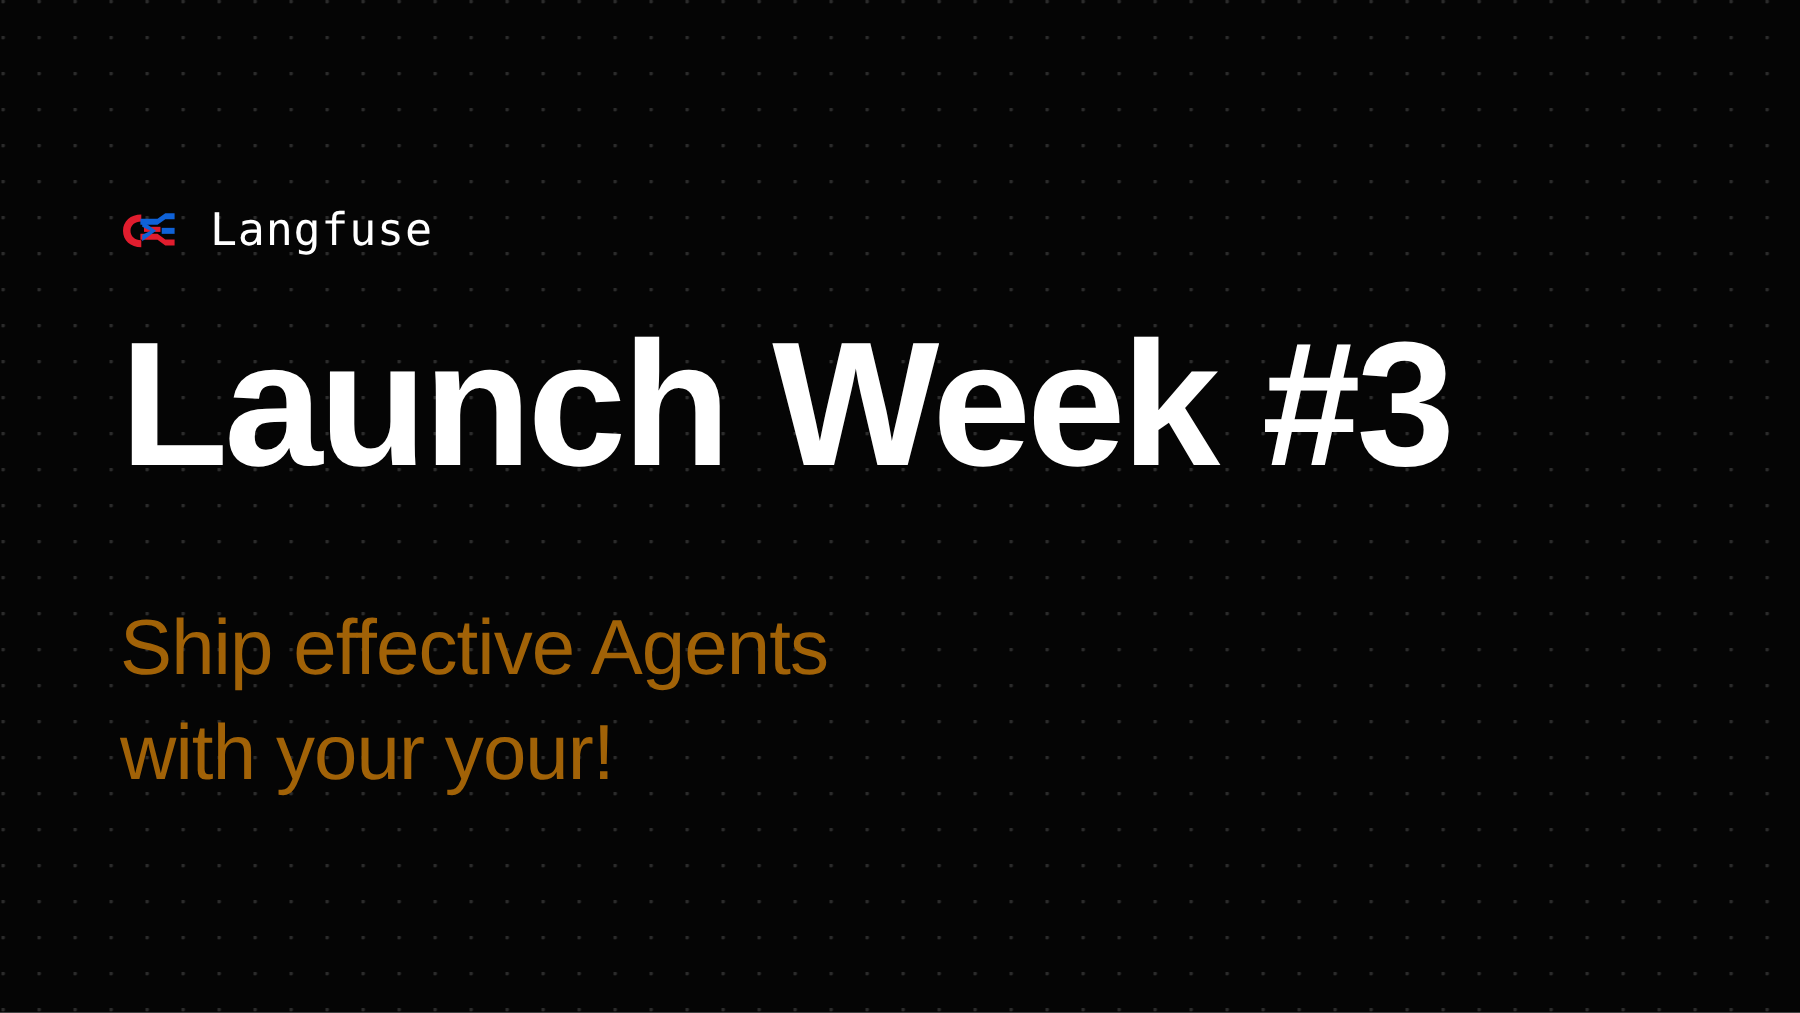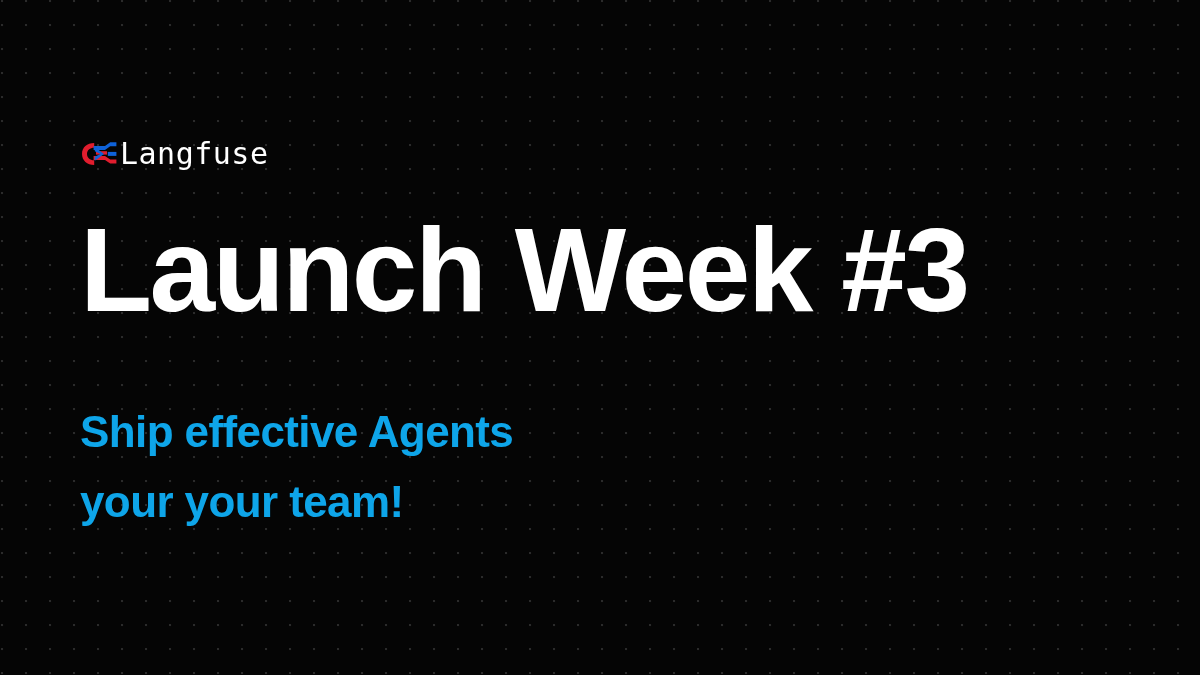--- a/index.html
+++ b/index.html
@@ -42,21 +42,21 @@
     display: flex;
     flex-direction: column;
     justify-content: center;
     align-items: flex-start;
   }
 
   
   #brand {
     display: flex;
     align-items: center;
-    gap: 2px;
+    gap: 22px;
     margin-bottom: 42px;
   }
   #logo-mark {
     width: 38px;
     height: 28px;
     display: block;
     flex: 0 0 auto;
   }
   #brand-name {
     font-family: "DejaVu Sans Mono", monospace;
@@ -76,25 +76,25 @@
     line-height: 1.0;
     letter-spacing: -2.5px;
     color: #ffffff;
     margin: 0 0 68px 0;
     white-space: nowrap;
   }
 
   
   #subtitle {
     font-family: "Liberation Sans", sans-serif;
-    font-weight: 700;
-    font-size: 44px;
+    font-weight: 400;
+    font-size: 52px;
     line-height: 70px;
     letter-spacing: -0.6px;
-    color: #0ea5e9;
+    color: #a16207;
     margin: 0;
   }
   .sub-line {
     display: block;
     white-space: nowrap;
   }
 </style>
 </head>
 <body>
 
@@ -115,17 +115,17 @@
         <path d="M24.0 13.9 L14.8 7.1 L14.8 11.2 L20.4 13.9 L14.8 16.7 L14.8 20.8 Z" fill="#0f62d8"></path>
         <path d="M27.8 11.9 L36.4 11.9 L36.4 15.9 L27.8 15.9 Z" fill="#0f62d8"></path>
       </svg>
       <span id="brand-name">Langfuse</span>
     </div>
 
     <h1 id="headline">Launch Week #3</h1>
 
     <p id="subtitle">
       <span class="sub-line">Ship effective Agents</span>
-      <span class="sub-line">your your team!</span>
+      <span class="sub-line">with your your!</span>
     </p>
 
   </div>
 </div>
 
 </body></html>

